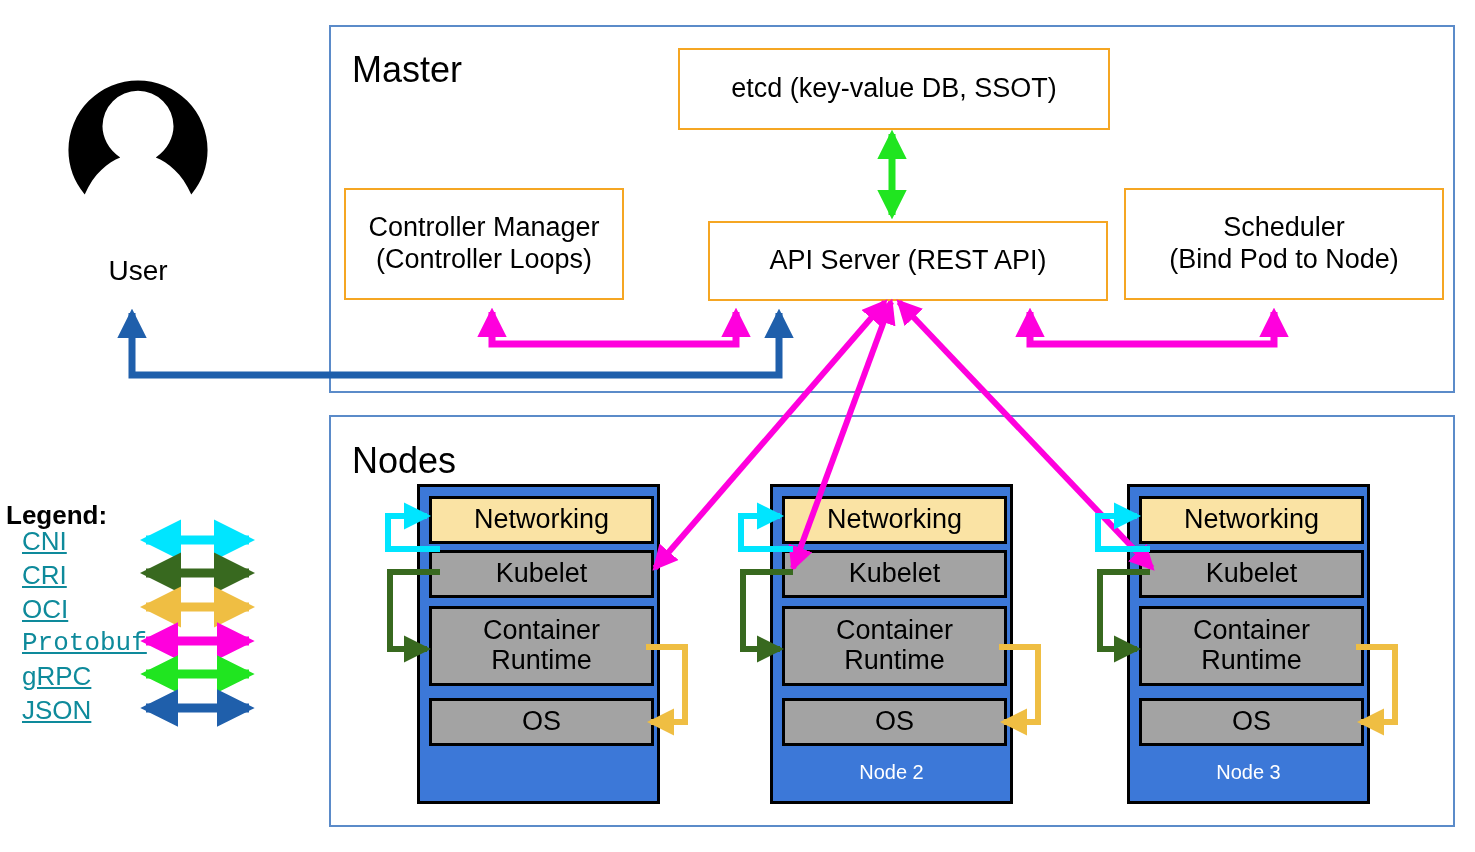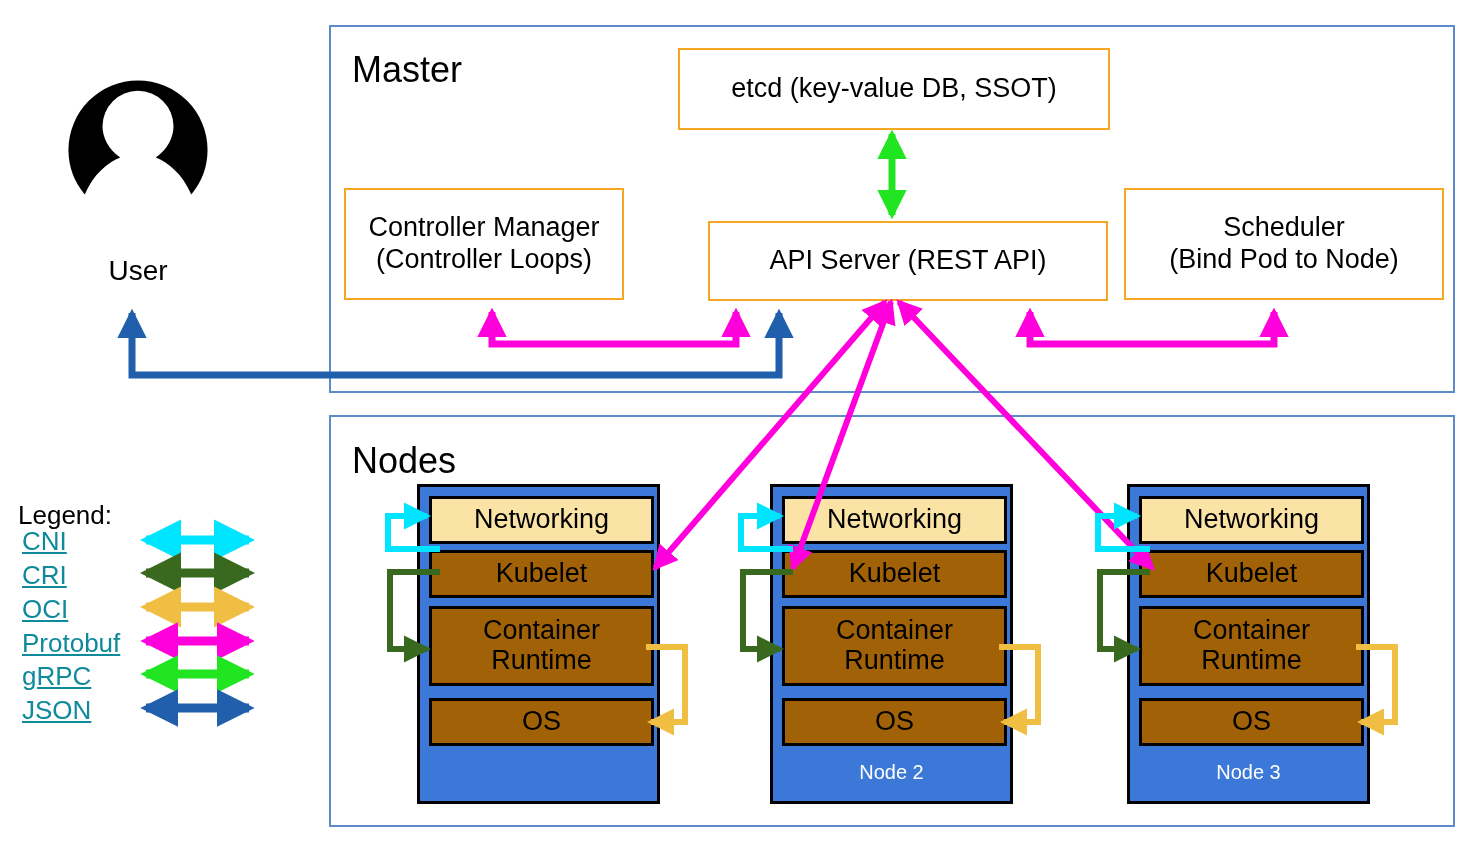--- a/index.html
+++ b/index.html
@@ -79,21 +79,21 @@
   
   .node {
     position: absolute;
     background: #3c78d8;
     border: 3px solid #000000;
     box-sizing: border-box;
     z-index: 3;
   }
   .node-layer {
     position: absolute;
-    background: #a16207;
+    background: #a3a3a3;
     border: 3px solid #000000;
     box-sizing: border-box;
     display: flex;
     align-items: center;
     justify-content: center;
     text-align: center;
     font-size: 27px;
     color: #000000;
     line-height: 1.1;
   }
@@ -269,22 +269,22 @@
     <div class="node-layer" style="left:9px; top:119px; width:225px; height:80px; flex-direction:column;">
       <span>Container</span>
       <span>Runtime</span>
     </div>
     <div class="node-layer" style="left:9px; top:211px; width:225px; height:48px;">
       <span>OS</span>
     </div>
     <div class="node-name" style="top:274px;">Node 3</div>
   </div>
 
-  <div class="legend-title" style="left:18px; top:500px;">Legend:</div>
+  <div class="legend-title" style="left:6px; top:500px;font-weight:bold;">Legend:</div>
 
   <div class="legend-item" style="left:22px; top:526px;">CNI</div>
   <div class="legend-item" style="left:22px; top:560px;">CRI</div>
   <div class="legend-item" style="left:22px; top:594px;">OCI</div>
-  <div class="legend-item" style="left:22px; top:628px;">Protobuf</div>
+  <div class="legend-item" style="left:22px; top:628px;font-family:Liberation Mono, monospace;">Protobuf</div>
   <div class="legend-item" style="left:22px; top:661px;">gRPC</div>
   <div class="legend-item" style="left:22px; top:695px;">JSON</div>
 
 </div>
 
 </body></html>

